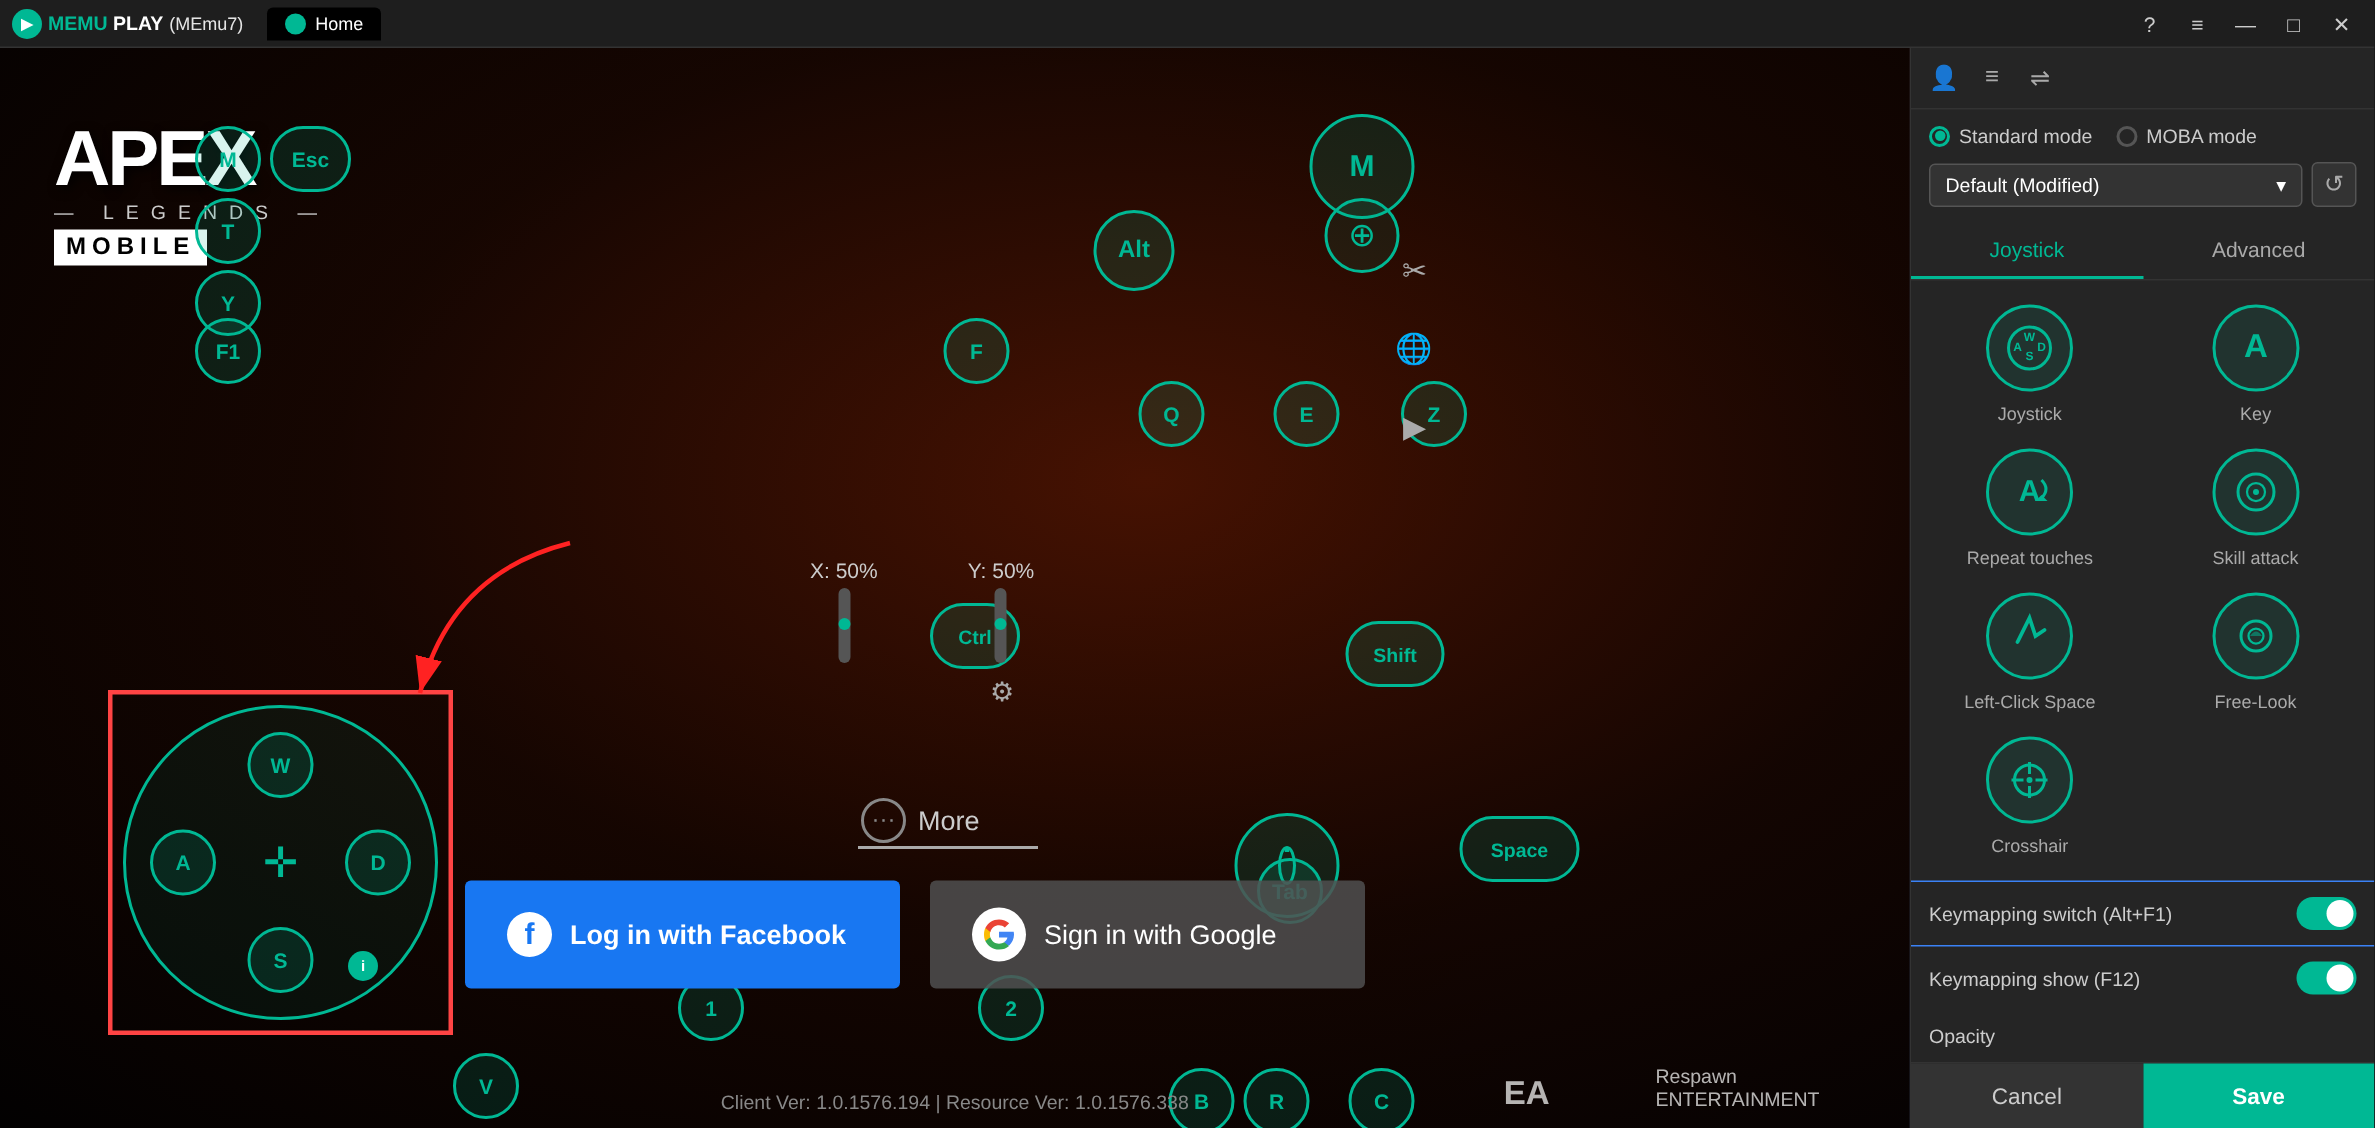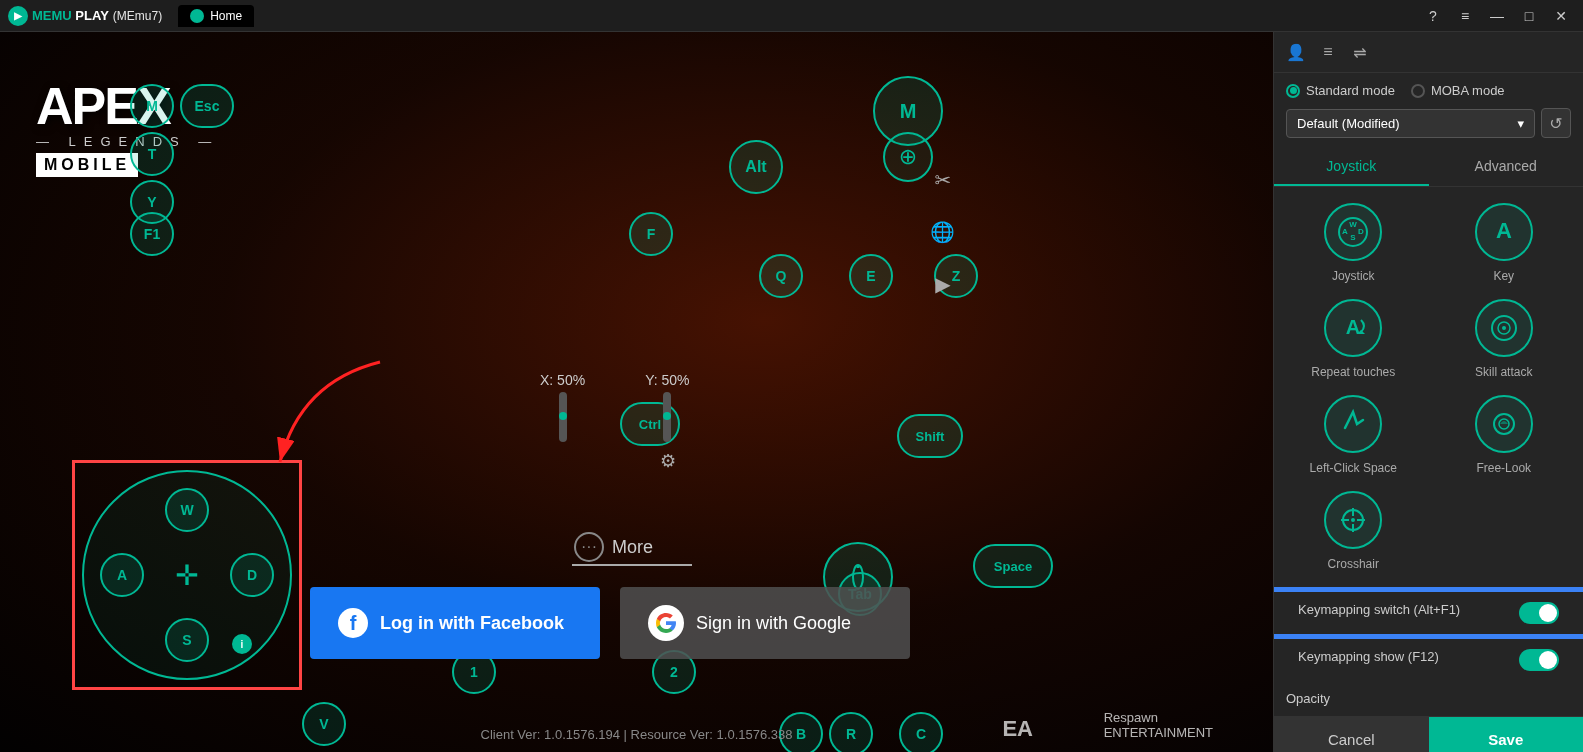--- a/index.html
+++ b/index.html
@@ -159,22 +159,22 @@
     .ctrl-icon-box {
       width: 58px; height: 58px; border-radius: 50%;
       border: 2px solid #00b894;
       background: rgba(0,180,140,0.1);
       display: flex; align-items: center; justify-content: center;
       font-size: 24px; color: #00b894;
     }
     .ctrl-label { color: #aaa; font-size: 12px; text-align: center; }
 
     .toggle-row {
-      display: flex; justify-content: space-between;
-      padding: 10px 24px; border-top: 5px solid #3b82f6;
+      display: flex; align-items: center; justify-content: space-between;
+      padding: 10px 12px; border-top: 1px solid #3b82f6;
     }
     .toggle-label { color: #ccc; font-size: 13px; }
     .toggle { width: 40px; height: 22px; background: #00b894; border-radius: 11px; position: relative; cursor: pointer; }
     .toggle-knob { width: 18px; height: 18px; background: #fff; border-radius: 50%; position: absolute; top: 2px; right: 2px; }
 
     .opacity-row { display: flex; align-items: center; justify-content: space-between; padding: 10px 12px; }
     .opacity-label { color: #ccc; font-size: 13px; }
 
     .bottom-btns { display: flex; gap: 0; border-top: 1px solid #333; margin-top: auto; }
     .cancel-btn {

